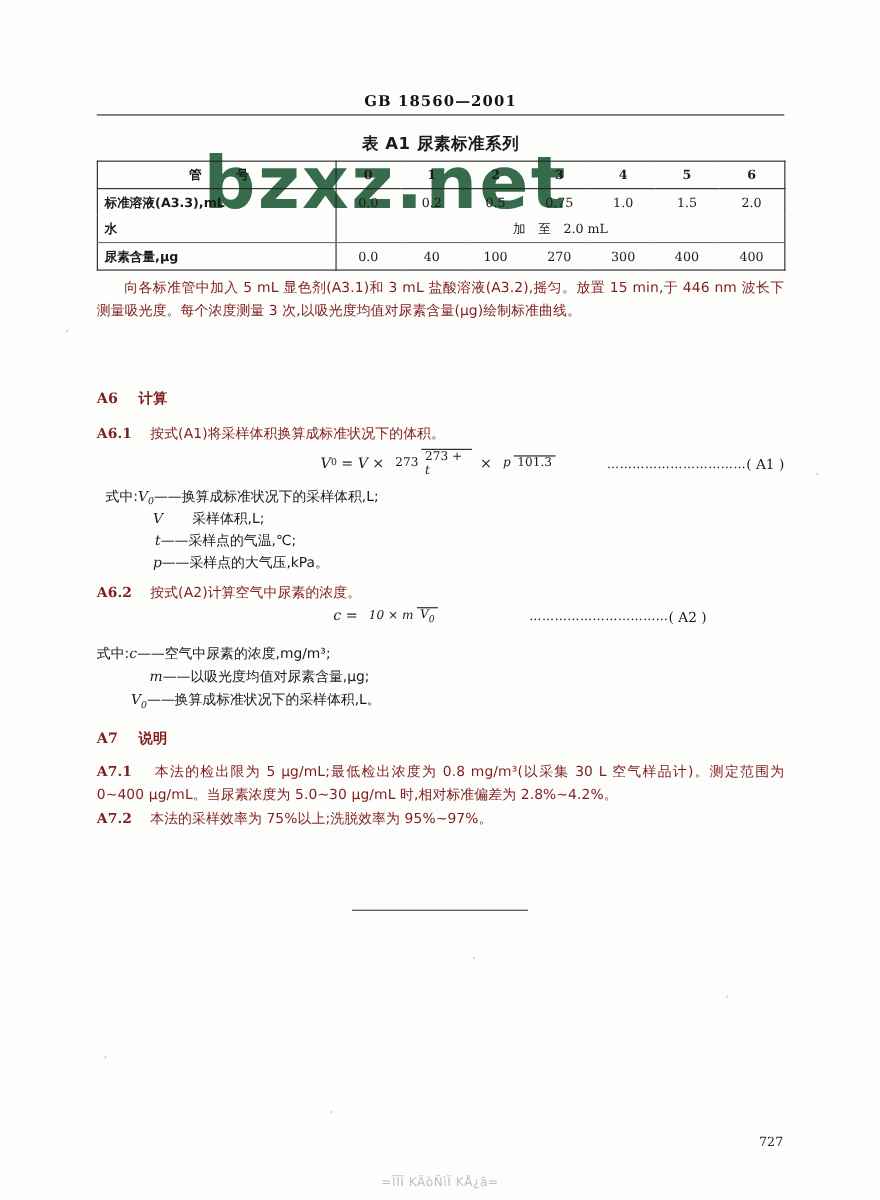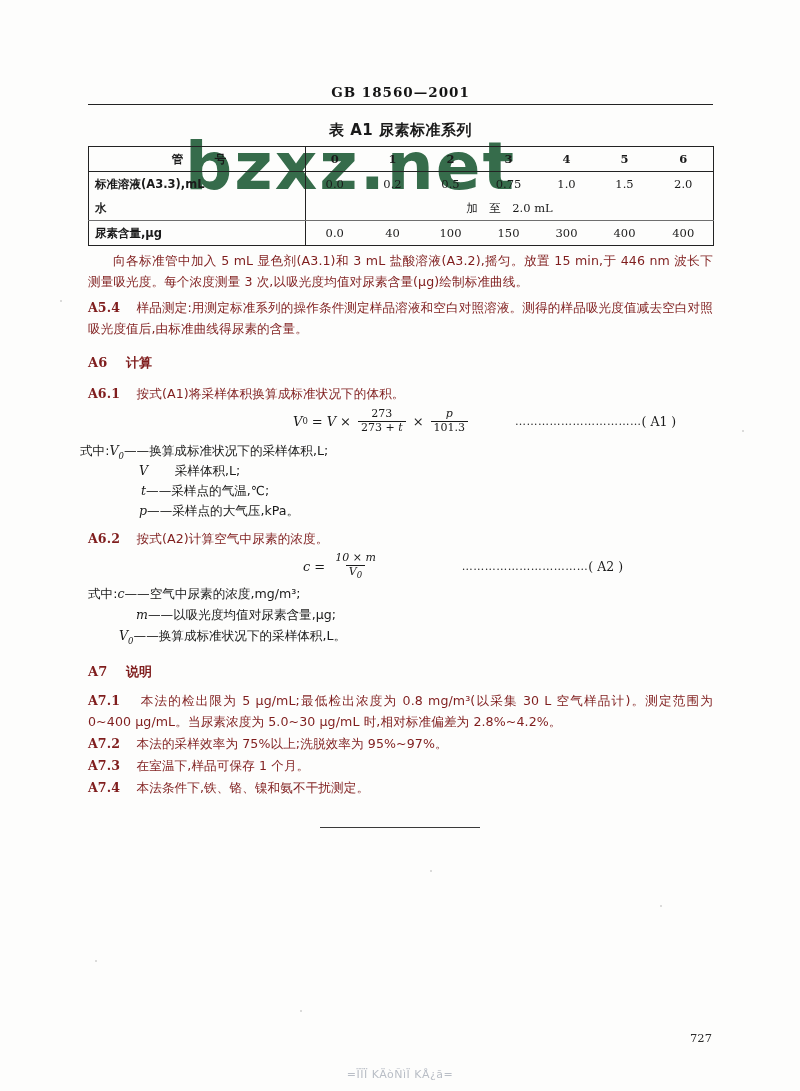--- a/index.html
+++ b/index.html
@@ -176,21 +176,20 @@
   }
   .fm {
     display: inline-flex;
     align-items: center;
     font-size: 13px;
     font-family: "DejaVu Serif", "Liberation Serif", serif;
   }
   .fm i { font-style: italic; }
   .frac {
     display: inline-flex;
-    flex-direction: column;
     align-items: center;
     vertical-align: middle;
     margin: 0 3px;
     font-size: 11px;
     line-height: 1.15;
   }
   .frac .top { padding: 0 3px; }
   .frac .bot { padding: 0 3px; border-top: 1.1px solid #1a1a1a; }
   .sub { font-size: 8.5px; vertical-align: sub; }
   .dots {
@@ -291,35 +290,30 @@
       </tr>
       <tr>
         <td class="lbl t-thin v-left v-mid">水</td>
         <td class="num t-thin v-right" colspan="7">加　至　2.0 mL</td>
       </tr>
       <tr>
         <td class="lbl t-bot v-left v-mid">尿素含量,μg</td>
         <td class="num t-bot">0.0</td>
         <td class="num t-bot">40</td>
         <td class="num t-bot">100</td>
-        <td class="num t-bot">150</td>
+        <td class="num t-bot">270</td>
         <td class="num t-bot">300</td>
         <td class="num t-bot">400</td>
         <td class="num t-bot v-right">400</td>
       </tr>
     </tbody>
   </table>
 
   <div class="txt block indent2" style="top:250px;">向各标准管中加入 5 mL 显色剂(A3.1)和 3 mL 盐酸溶液(A3.2),摇匀。放置 15 min,于 446 nm 波长下测量吸光度。每个浓度测量 3 次,以吸光度均值对尿素含量(μg)绘制标准曲线。</div>
 
-  <div class="txt block" style="top:297px;">
-    <span class="sec-num">A5.4</span>
-    <span>&nbsp;&nbsp;</span>
-    <span>样品测定:用测定标准系列的操作条件测定样品溶液和空白对照溶液。测得的样品吸光度值减去空白对照吸光度值后,由标准曲线得尿素的含量。</span>
-  </div>
 
   <div class="txt block sec-h" style="top:352px;">
     <span class="sec-num">A6</span>
     <span>&nbsp;&nbsp;</span>
     <span>计算</span>
   </div>
 
   <div class="txt block" style="top:383px;">
     <span class="sec-num">A6.1</span>
     <span>&nbsp;&nbsp;</span>
@@ -341,21 +335,21 @@
       <span style="margin:0 4px;">×</span>
       <span class="frac">
         <span class="top" style="font-style:italic;">p</span>
         <span class="bot">101.3</span>
       </span>
     </span>
     <span class="dots" style="margin-left:44px;">……………………………</span>
     <span class="eqno">( A1 )</span>
   </div>
 
-  <div class="defline" style="left:80px; top:441px;">
+  <div class="defline" style="left:96px; top:441px;">
     <span>式中:</span><span class="sym">V<span class="sub">0</span></span><span>——</span><span>换算成标准状况下的采样体积,L;</span>
   </div>
   <div class="defline" style="left:139px; top:461px;">
     <span class="sym">V</span><span>　</span><span style="margin-left:14px;text-align:center;">采样体积,L;</span>
   </div>
   <div class="defline" style="left:141px; top:481px;">
     <span class="sym">t</span><span>——</span><span>采样点的气温,℃;</span>
   </div>
   <div class="defline" style="left:139px; top:501px;">
     <span class="sym">p</span><span>——</span><span>采样点的大气压,kPa。</span>
@@ -402,31 +396,21 @@
     <span>&nbsp;&nbsp;</span>
     <span>本法的检出限为 5 μg/mL;最低检出浓度为 0.8 mg/m³(以采集 30 L 空气样品计)。测定范围为 0~400 μg/mL。当尿素浓度为 5.0~30 μg/mL 时,相对标准偏差为 2.8%~4.2%。</span>
   </div>
 
   <div class="txt block" style="top:733px;">
     <span class="sec-num">A7.2</span>
     <span>&nbsp;&nbsp;</span>
     <span>本法的采样效率为 75%以上;洗脱效率为 95%~97%。</span>
   </div>
 
-  <div class="txt block" style="top:755px;">
-    <span class="sec-num">A7.3</span>
-    <span>&nbsp;&nbsp;</span>
-    <span>在室温下,样品可保存 1 个月。</span>
-  </div>
-
-  <div class="txt block" style="top:777px;">
-    <span class="sec-num">A7.4</span>
-    <span>&nbsp;&nbsp;</span>
-    <span>本法条件下,铁、铬、镍和氨不干扰测定。</span>
-  </div>
+
 
   <div class="bottom-rule"></div>
 
   <div class="pageno">727</div>
 
   <div class="watermark-foot">=ΪΪΪ KÄòÑìΪ KÅ¿ã=</div>
 
   <div class="speck" style="left:60px; top:300px; width:2px; height:2px;"></div>
   <div class="speck" style="left:742px; top:430px; width:2px; height:2px;"></div>
   <div class="speck" style="left:95px; top:960px; width:2px; height:2px;"></div>

